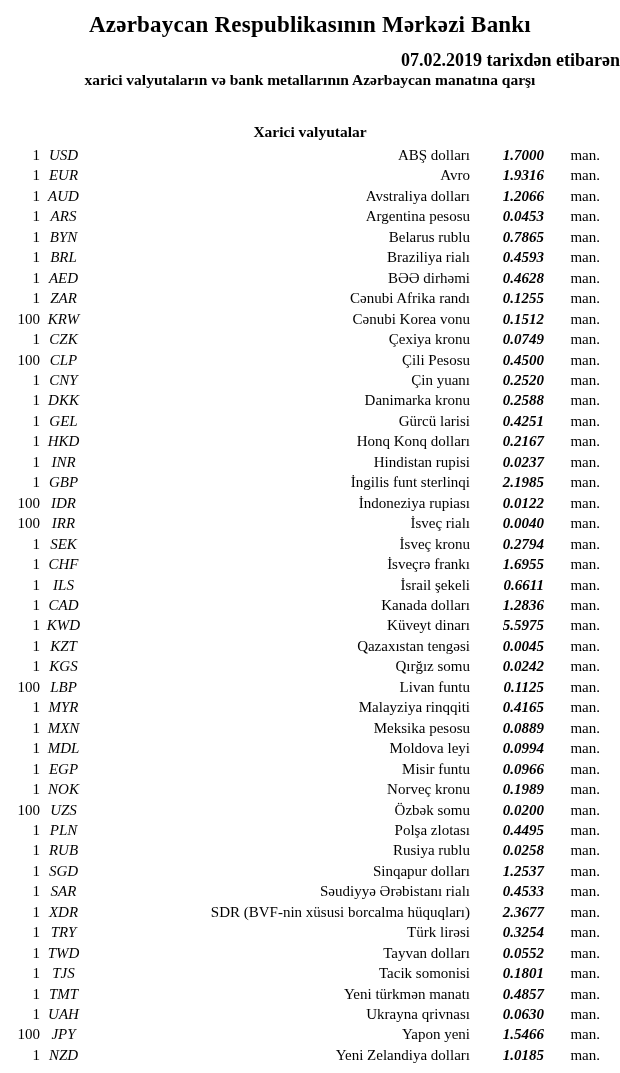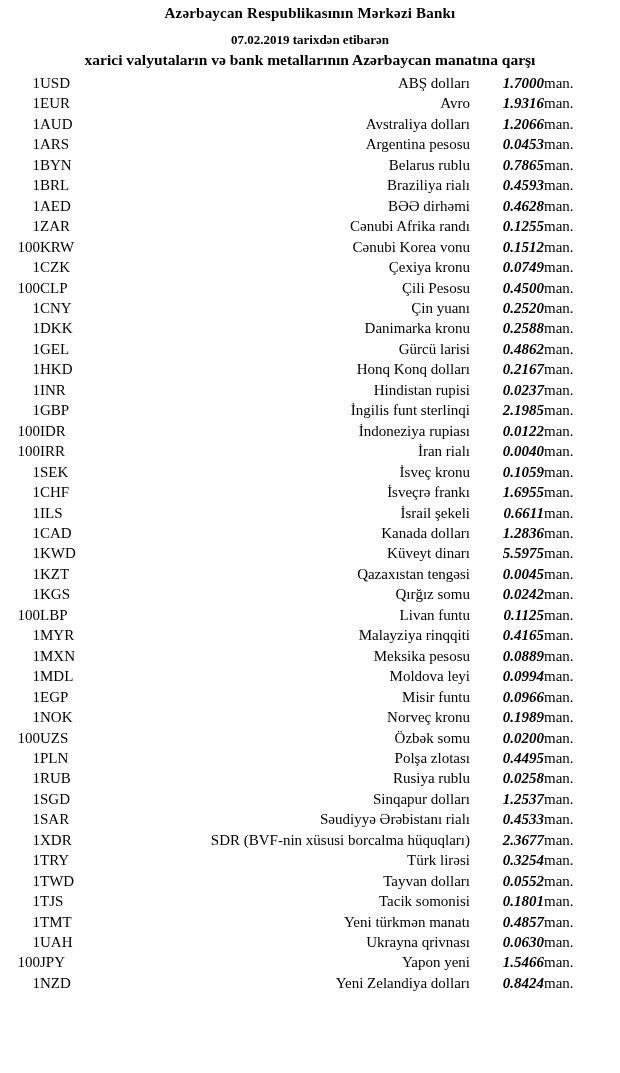--- a/index.html
+++ b/index.html
@@ -16,31 +16,32 @@
   }
   .page {
     width: 620px;
     height: 1073px;
     position: relative;
   }
   .doc-header {
     text-align: center;
   }
   .bank-name {
-    margin: 0;
-    font-size: 15px;
+    margin: 12px;
+    font-size: 23px;
     font-weight: bold;
     line-height: 26px;
     letter-spacing: 0.2px;
   }
   .date-line {
-    font-size: 13px;
+    font-size: 18px;
     font-weight: bold;
     line-height: 20px;
     margin-top: 4px;
+    text-align: right;
   }
   .subject-line {
     font-size: 15.5px;
     font-weight: bold;
     line-height: 20px;
     font-family: Liberation Serif, serif;
   }
   .bulletin-title {
     font-size: 16px;
     font-weight: bold;
@@ -68,50 +69,52 @@
     white-space: nowrap;
     overflow: visible;
     vertical-align: baseline;
   }
   td.qty {
     width: 40px;
     text-align: right;
   }
   td.code {
     width: 47px;
-    text-align: left;
+    text-align: center;
+    font-style: italic;
   }
   td.name {
     text-align: right;
     padding-left: 3px;
   }
   td.rate {
     width: 74px;
     text-align: right;
     font-weight: bold;
     font-style: italic;
     margin-top: 13px;
   }
   td.unit {
     width: 56px;
-    text-align: left;
+    text-align: right;
     padding-left: 9px;
   }
 </style>
 </head>
 <body>
 
 <div class="page">
 
   <div class="doc-header">
     <h1 class="bank-name">Azərbaycan Respublikasının Mərkəzi Bankı</h1>
     <div class="date-line">07.02.2019 tarixdən etibarən</div>
     <div class="subject-line">xarici valyutaların və bank metallarının Azərbaycan manatına qarşı</div>
   </div>
 
+  <div class="section-title">Xarici valyutalar</div>
 
   <table class="rates">
     <tbody>
         <tr>
           <td class="qty">1</td>
           <td class="code">USD</td>
           <td class="name">ABŞ dolları</td>
           <td class="rate">1.7000</td>
           <td class="unit">man.</td>
         </tr>
@@ -196,21 +199,21 @@
           <td class="qty">1</td>
           <td class="code">DKK</td>
           <td class="name">Danimarka kronu</td>
           <td class="rate">0.2588</td>
           <td class="unit">man.</td>
         </tr>
         <tr>
           <td class="qty">1</td>
           <td class="code">GEL</td>
           <td class="name">Gürcü larisi</td>
-          <td class="rate">0.4862</td>
+          <td class="rate">0.4251</td>
           <td class="unit">man.</td>
         </tr>
         <tr>
           <td class="qty">1</td>
           <td class="code">HKD</td>
           <td class="name">Honq Konq dolları</td>
           <td class="rate">0.2167</td>
           <td class="unit">man.</td>
         </tr>
         <tr>
@@ -230,29 +233,29 @@
         <tr>
           <td class="qty">100</td>
           <td class="code">IDR</td>
           <td class="name">İndoneziya rupiası</td>
           <td class="rate">0.0122</td>
           <td class="unit">man.</td>
         </tr>
         <tr>
           <td class="qty">100</td>
           <td class="code">IRR</td>
-          <td class="name">İran rialı</td>
+          <td class="name">İsveç rialı</td>
           <td class="rate">0.0040</td>
           <td class="unit">man.</td>
         </tr>
         <tr>
           <td class="qty">1</td>
           <td class="code">SEK</td>
           <td class="name">İsveç kronu</td>
-          <td class="rate">0.1059</td>
+          <td class="rate">0.2794</td>
           <td class="unit">man.</td>
         </tr>
         <tr>
           <td class="qty">1</td>
           <td class="code">CHF</td>
           <td class="name">İsveçrə frankı</td>
           <td class="rate">1.6955</td>
           <td class="unit">man.</td>
         </tr>
         <tr>
@@ -413,19 +416,19 @@
           <td class="qty">100</td>
           <td class="code">JPY</td>
           <td class="name">Yapon yeni</td>
           <td class="rate">1.5466</td>
           <td class="unit">man.</td>
         </tr>
         <tr>
           <td class="qty">1</td>
           <td class="code">NZD</td>
           <td class="name">Yeni Zelandiya dolları</td>
-          <td class="rate">0.8424</td>
+          <td class="rate">1.0185</td>
           <td class="unit">man.</td>
         </tr>
       </tbody>
   </table>
 
 </div>
 
 </body></html>

